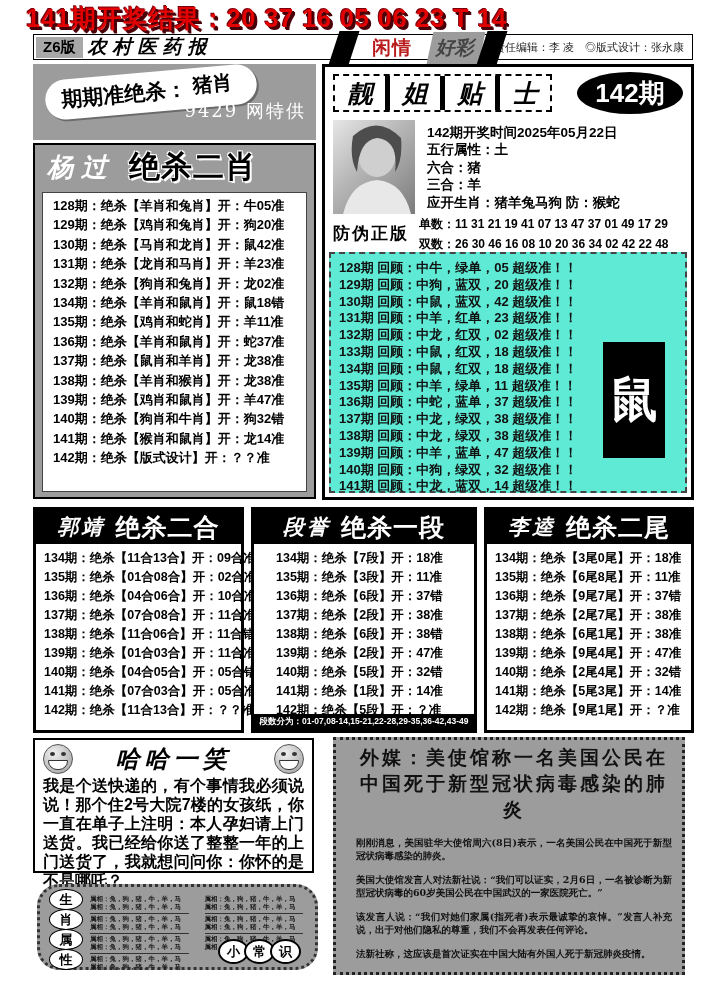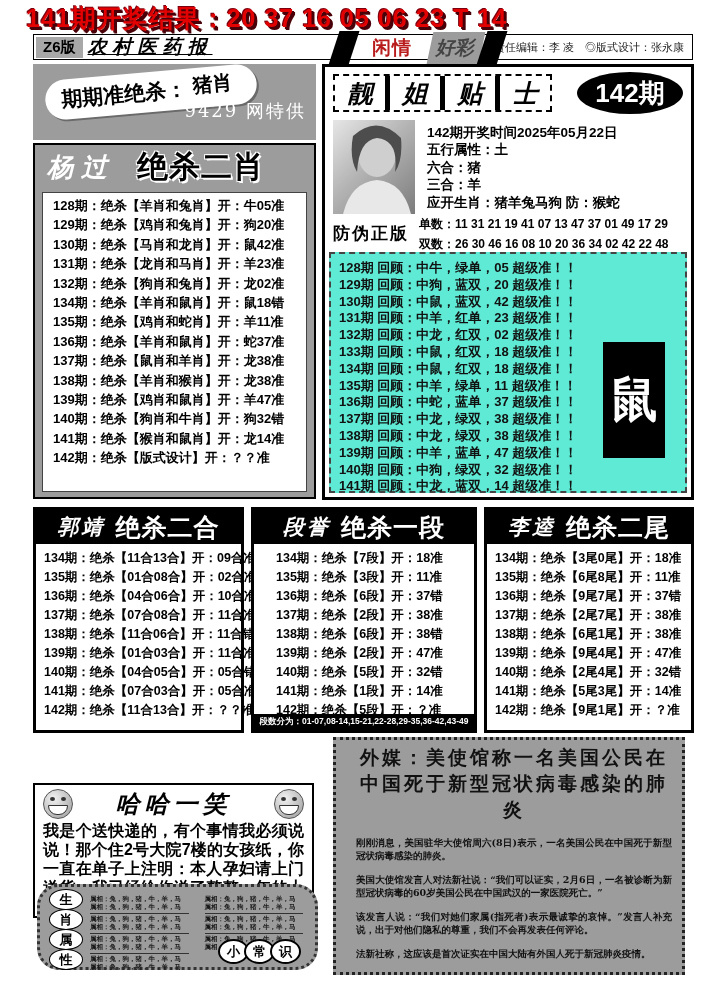--- a/index.html
+++ b/index.html
@@ -15,21 +15,21 @@
     letter-spacing:1px;white-space:nowrap;
     text-shadow:2px 2px 0 #4a0008,3px 3px 0 #4a0008,-1px -1px 0 #7a0010;
   }
 
   
   #masthead{
     left:33px;top:34px;width:658px;height:24px;border:1px solid #000;
     display:flex;align-items:center;background:#fff;
   }
   .edition{background:#a8a8a8;padding:1px 7px;font-weight:bold;font-size:15px;margin:1px 5px 1px 2px;}
-  .paper-name{font-family:"DejaVu Serif",serif;font-style:italic;font-weight:bold;font-size:19px;letter-spacing:6px;white-space:nowrap;text-decoration:underline;}
+  .paper-name{font-family:"DejaVu Serif",serif;font-style:italic;font-weight:bold;font-size:19px;letter-spacing:6px;white-space:nowrap;}
   .section{position:absolute;left:300px;top:-5px;height:35px;display:flex;align-items:center;}
   .slant{width:20px;height:34px;background:#000;transform:skewX(-18deg);}
   .sec-left{font-size:19px;font-weight:bold;color:#b91c1c;letter-spacing:1px;margin:0 18px;font-family:"DejaVu Serif",serif;}
   .sec-right{background:#9c9c9c;color:#444;transform:skewX(-12deg);padding:3px 7px;font-size:19px;font-weight:bold;font-family:"DejaVu Serif",serif;}
   .editors{margin-left:auto;font-size:11px;margin-right:8px;white-space:nowrap;color:#222;}
 
   
   #box-pig{left:33px;top:64px;width:283px;height:76px;background:#9c9c9c;}
   .pill{
     position:absolute;left:12px;top:8px;transform:rotate(-5deg);
@@ -37,21 +37,21 @@
     font-size:21px;font-weight:900;white-space:nowrap;box-shadow:2px 2px 0 #6a6a6a;
   }
   .pill-value{font-size:20px;position:relative;top:-3px;margin-left:6px;}
   .provider{position:absolute;right:10px;bottom:17px;color:#fff;font-family:"DejaVu Serif",serif;font-size:18px;letter-spacing:2px;}
 
   
   #box-yangguo{left:33px;top:143px;width:283px;height:356px;background:#9c9c9c;border:2px solid #000;box-sizing:border-box;}
   .yg-header{height:44px;display:flex;align-items:center;padding:0 12px;}
   .yg-author{color:#fff;font-family:"DejaVu Serif",serif;font-style:italic;font-weight:bold;font-size:26px;letter-spacing:8px;}
   .yg-title{
-    margin-left:22px;font-size:31px;font-weight:900;color:#000;letter-spacing:1px;
+    margin-left:14px;font-size:31px;font-weight:900;color:#000;letter-spacing:1px;
     text-shadow:-1px -1px 0 #fff,1px -1px 0 #fff,-1px 1px 0 #fff,1px 1px 0 #fff,2px 2px 0 #fff;
   }
   .yg-list{position:absolute;left:7px;right:7px;top:47px;bottom:5px;background:#fff;border:1px solid #444;padding:3px 0 0 10px;overflow:hidden;}
   .yg-row{font-size:13px;font-weight:bold;line-height:19.4px;white-space:nowrap;}
 
   
   #box-tips{left:322px;top:64px;width:372px;height:436px;border:3px solid #000;box-sizing:border-box;background:#fff;}
   .tips-header{display:flex;align-items:center;margin:5px 8px 0 8px;}
   .tips-title{display:flex;border:2px dashed #000;background:#fff;}
   .tips-char{
@@ -90,21 +90,21 @@
   .kb-title{color:#fff;font-size:25px;font-weight:900;letter-spacing:1px;}
   .kb-list{padding:5px 0 0 8px;}
   .kb-row{font-size:12.5px;font-weight:bold;line-height:19px;white-space:nowrap;}
   #col-duanyu .kb-list{padding-left:22px;}
   .kb-footer{
     position:absolute;left:0;right:0;bottom:0;background:#000;color:#fff;
     font-size:8.5px;font-weight:bold;text-align:center;padding:2px 0;white-space:nowrap;
   }
 
   
-  #box-joke{left:33px;top:738px;width:281px;height:135px;border:2px solid #000;box-sizing:border-box;background:#fff;margin-top:45px;}
+  #box-joke{left:33px;top:738px;width:281px;height:135px;border:2px solid #000;box-sizing:border-box;background:#fff;}
   .joke-header{display:flex;align-items:center;justify-content:space-between;padding:3px 8px 0 8px;}
   .joke-title{font-family:"DejaVu Serif",serif;font-style:italic;font-weight:bold;font-size:24px;letter-spacing:5px;}
   .smiley{width:28px;height:28px;border-radius:50%;background:radial-gradient(circle at 35% 30%,#f2f2f2,#9a9a9a);border:1px solid #555;position:relative;flex:none;}
   .smiley::before{content:"";position:absolute;top:7px;left:6px;width:5px;height:4px;background:#333;border-radius:50%;box-shadow:11px 0 0 #333;}
   .smiley::after{content:"";position:absolute;left:4px;right:4px;bottom:3px;height:10px;background:#fff;border:1px solid #333;border-radius:0 0 9px 9px;box-sizing:border-box;}
   .joke-text{padding:1px 8px 0 8px;font-size:16px;font-weight:bold;line-height:19px;text-align:justify;}
 
   
   #box-zodiac{
     left:37px;top:884px;width:281px;height:86px;background:#9c9c9c;

